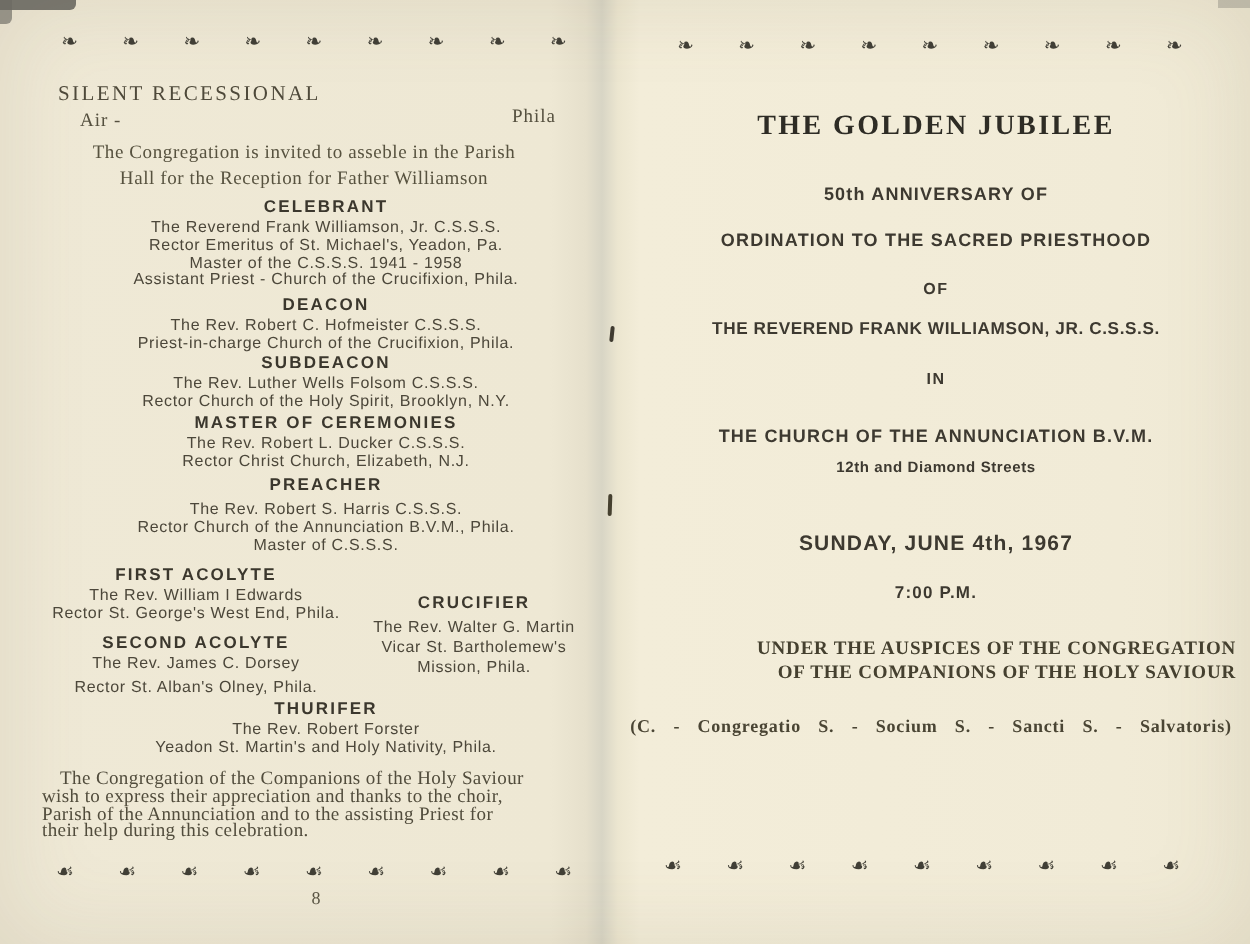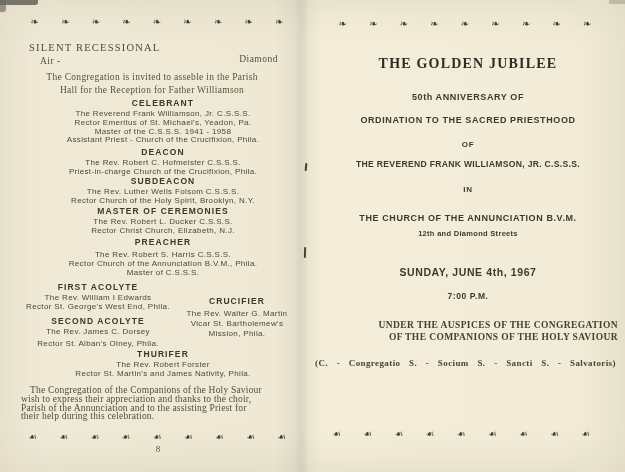--- a/index.html
+++ b/index.html
@@ -56,21 +56,21 @@
   <div class="abs smudge-tr"></div>
   <div class="abs speck-a"></div>
   <div class="abs speck-b"></div>
 
   <div class="page left">
 
     <div class="abs orn" style="left:26px;top:16px;width:264px;">❧ ❧ ❧ ❧ ❧ ❧ ❧ ❧ ❧</div>
 
     <div class="abs serif rec-title" style="left:29px;top:42px;">SILENT RECESSIONAL</div>
     <div class="abs serif air" style="left:40px;top:56px;">Air -</div>
-    <div class="abs serif composer" style="left:198px;top:54px;width:80px;">Diamond</div>
+    <div class="abs serif composer" style="left:198px;top:54px;width:80px;">Phila</div>
 
     <div class="abs invite" style="left:20px;top:71px;width:264px;">
       <div>The Congregation is invited to asseble in the Parish</div>
       <div>Hall for the Reception for Father Williamson</div>
     </div>
 
     <div class="abs sec" style="left:26px;top:98px;width:274px;">
       <div class="rh">CELEBRANT</div>
       <div class="rl">The Reverend Frank Williamson, Jr. C.S.S.S.</div>
       <div class="rl">Rector Emeritus of St. Michael's, Yeadon, Pa.</div>
@@ -115,21 +115,21 @@
     <div class="abs sec" style="left:178px;top:296px;width:118px;">
       <div class="rh">CRUCIFIER</div>
       <div class="rl gap-top">The Rev. Walter G. Martin</div>
       <div class="rl" style="line-height:10px;">Vicar St. Bartholemew's</div>
       <div class="rl" style="line-height:10px;">Mission, Phila.</div>
     </div>
 
     <div class="abs sec" style="left:26px;top:349px;width:274px;">
       <div class="rh">THURIFER</div>
       <div class="rl">The Rev. Robert Forster</div>
-      <div class="rl">Rector St. Martin's and James Nativity, Phila.</div>
+      <div class="rl">Yeadon St. Martin's and Holy Nativity, Phila.</div>
     </div>
 
     <div class="abs serif para" style="left:21px;top:386px;width:278px;">
       <div class="ln indent">The Congregation of the Companions of the Holy Saviour</div>
       <div class="ln">wish to express their appreciation and thanks to the choir,</div>
       <div class="ln">Parish of the Annunciation and to the assisting Priest for</div>
       <div class="ln">their help during this celebration.</div>
     </div>
 
     <div class="abs orn" style="left:26px;top:431px;width:264px;">☙ ☙ ☙ ☙ ☙ ☙ ☙ ☙ ☙</div>

